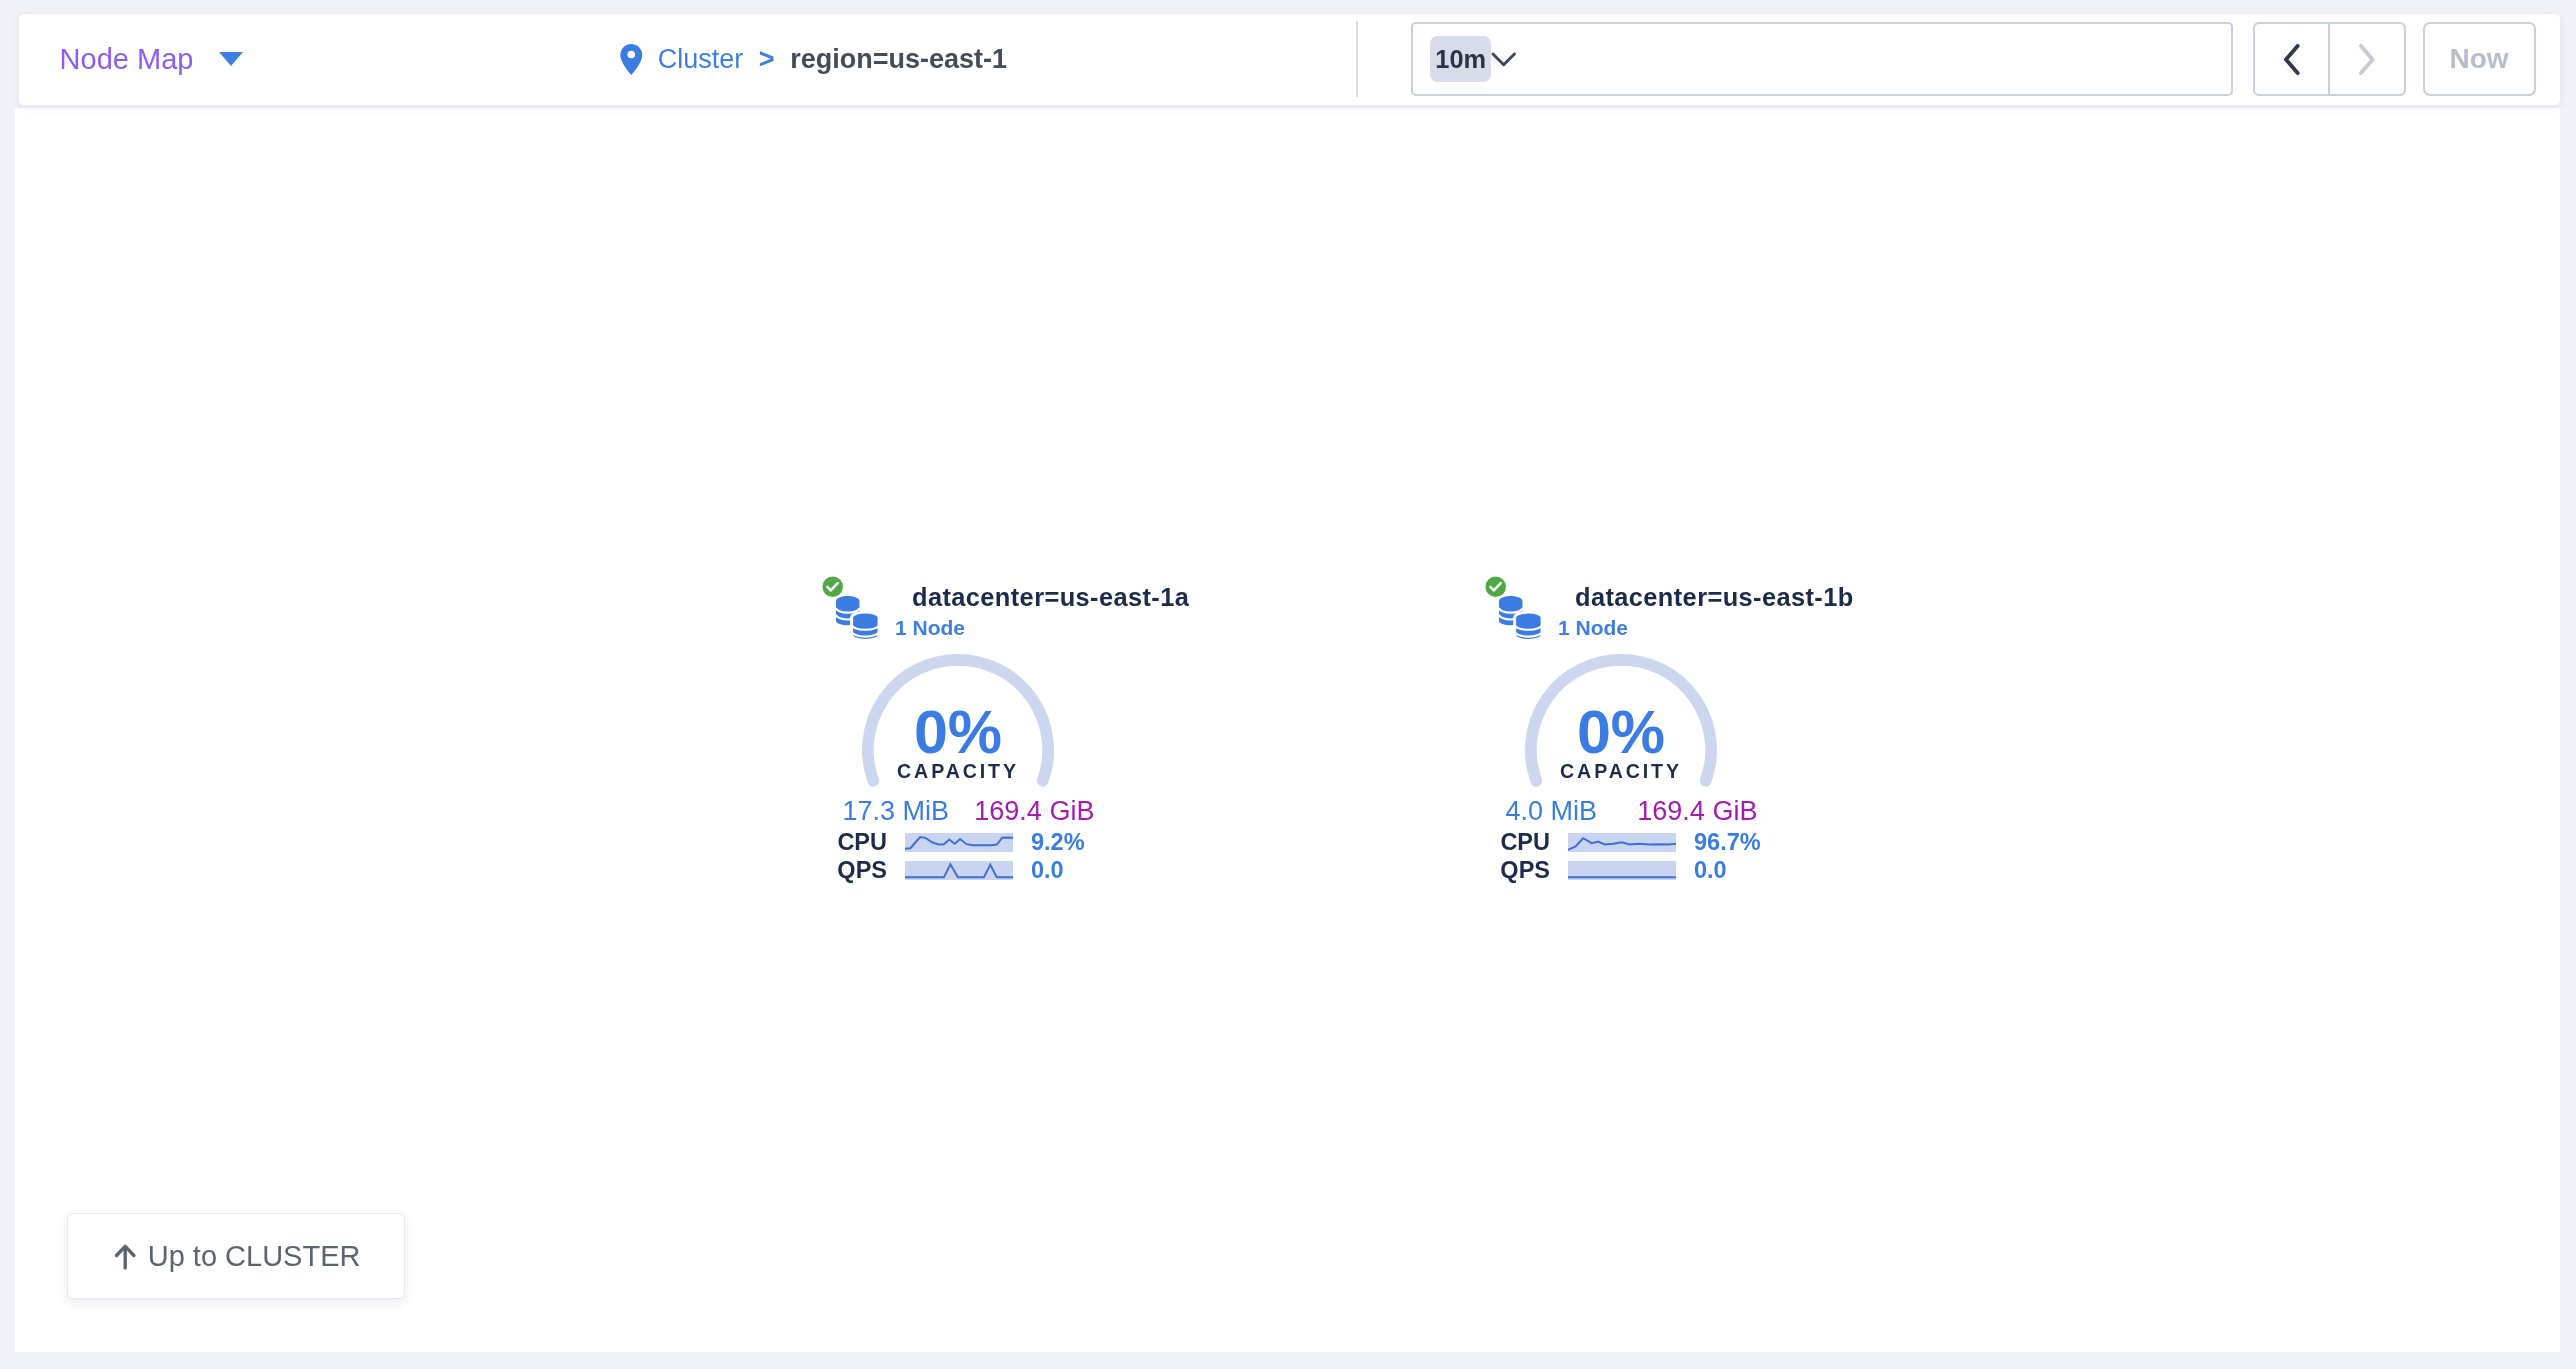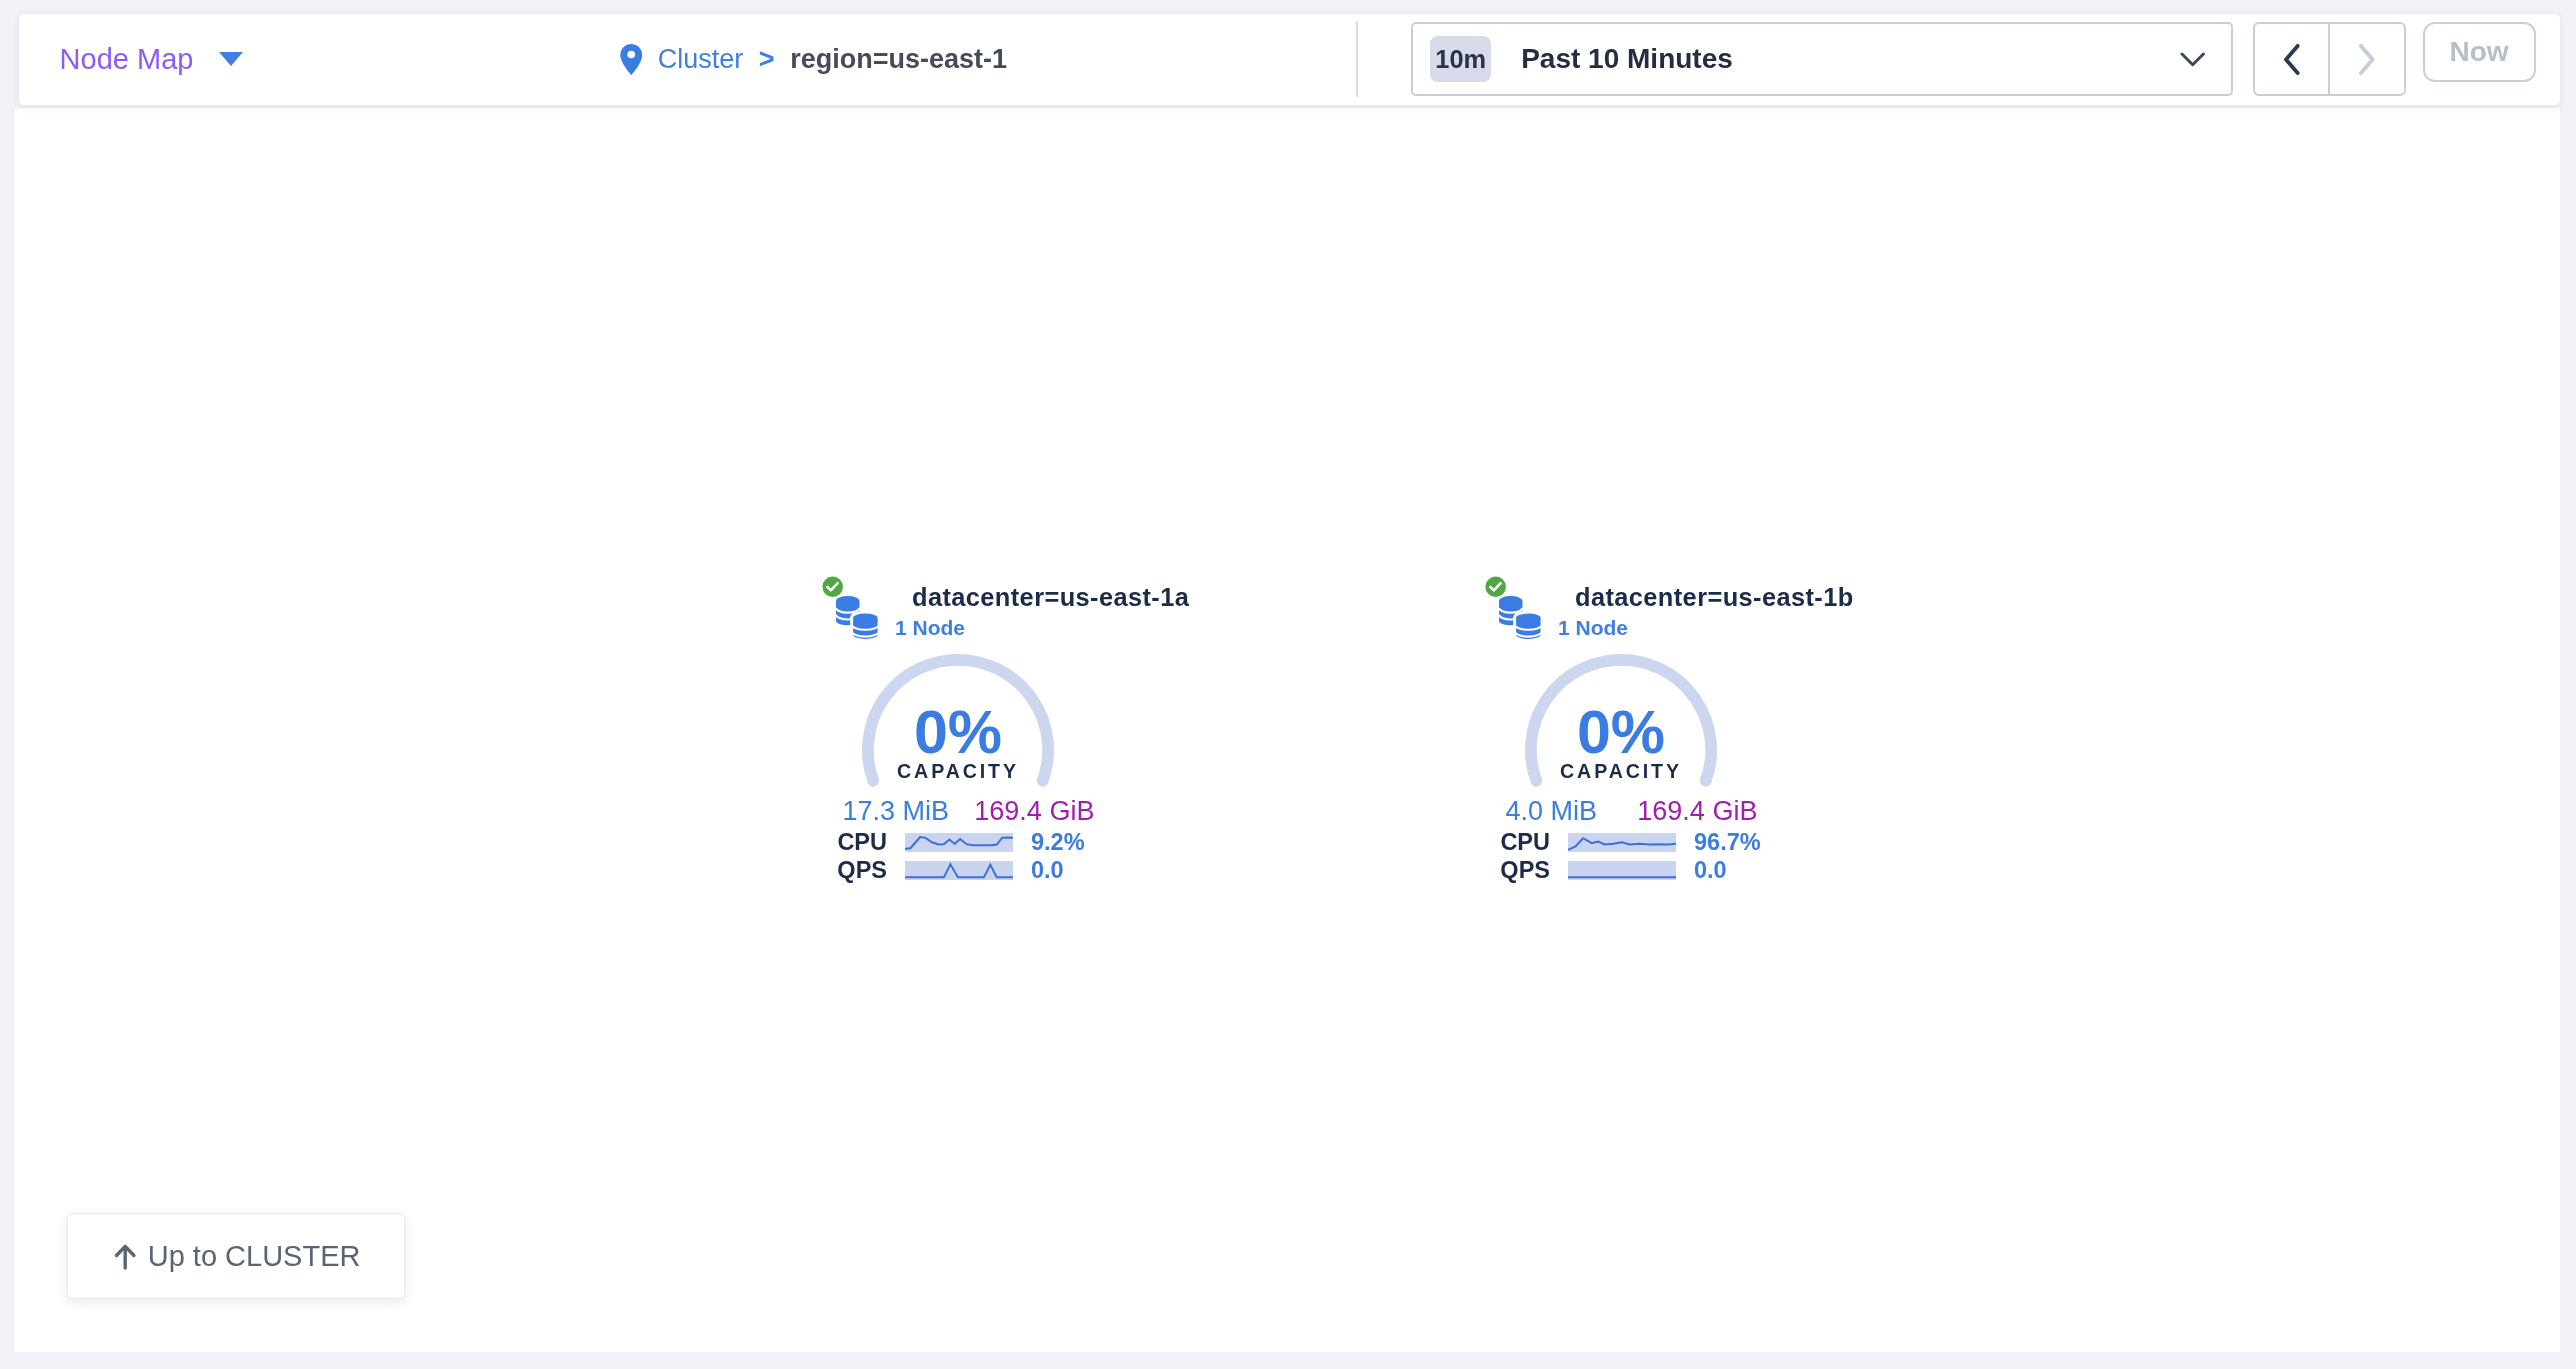--- a/index.html
+++ b/index.html
@@ -54,22 +54,22 @@
   }
   .time-label { margin-left:30px; font-size:28px; font-weight:700; color:#252d40; flex:1; }
   .time-chevron { margin-right:25.4px; display:flex; }
   .nav-group {
     position:absolute; left:2234px; top:8.8px; width:153px; height:74px;
     border:2px solid #c9cedd; border-radius:5.9px; display:flex; background:#fff;
   }
   .nav-btn { flex:1; display:flex; align-items:center; justify-content:center; cursor:pointer; }
   .nav-btn + .nav-btn { border-left:2px solid #c9cedd; }
   .now-btn {
-    position:absolute; left:2404px; top:8.8px; width:113px; height:60px;
-    border:2px solid #c9cedd; border-radius:12px; background:#fff;
+    position:absolute; left:2404px; top:8.8px; width:113px; height:74px;
+    border:2px solid #c9cedd; border-radius:7px; background:#fff;
     color:#b7becb; font-weight:700; font-size:28px;
     display:flex; align-items:center; justify-content:center; cursor:default;
   }
   
   .dc-card { position:absolute; top:572px; width:293px; height:323px; white-space:nowrap; cursor:pointer; }
   .dc-card.c0 { left:818px; }
   .dc-card.c1 { left:1481px; }
   .dc-check  { position:absolute; left:2px; top:2px; z-index:2; display:flex; }
   .dc-dbicon { position:absolute; left:15.6px; top:21.5px; display:flex; }
   .dc-title    { position:absolute; left:77px; top:10.8px; font-size:25.4px; font-weight:700; color:#1c2b4a; letter-spacing:0.4px;margin-left:17px; }
@@ -135,21 +135,20 @@
     </span>
     <span class="crumb-link">Cluster</span>
     <span class="crumb-sep">&gt;</span>
     <span class="crumb-current">region=us-east-1</span>
   </div>
 
   <div class="header-divider"></div>
 
   <div class="time-box">
     <span class="time-badge">10m</span>
-    <span class="time-label">Past 10 Minutes</span>
     <span class="time-chevron">
       <svg width="25.4" height="15.6" viewBox="0 0 26 16">
         <polyline points="2,2 13,13 24,2" fill="none" stroke="#3d4557" stroke-width="3" stroke-linecap="round" stroke-linejoin="round"></polyline>
       </svg>
     </span>
   </div>
 
   <div class="nav-group">
     <div class="nav-btn">
       <span style="display:flex;">

